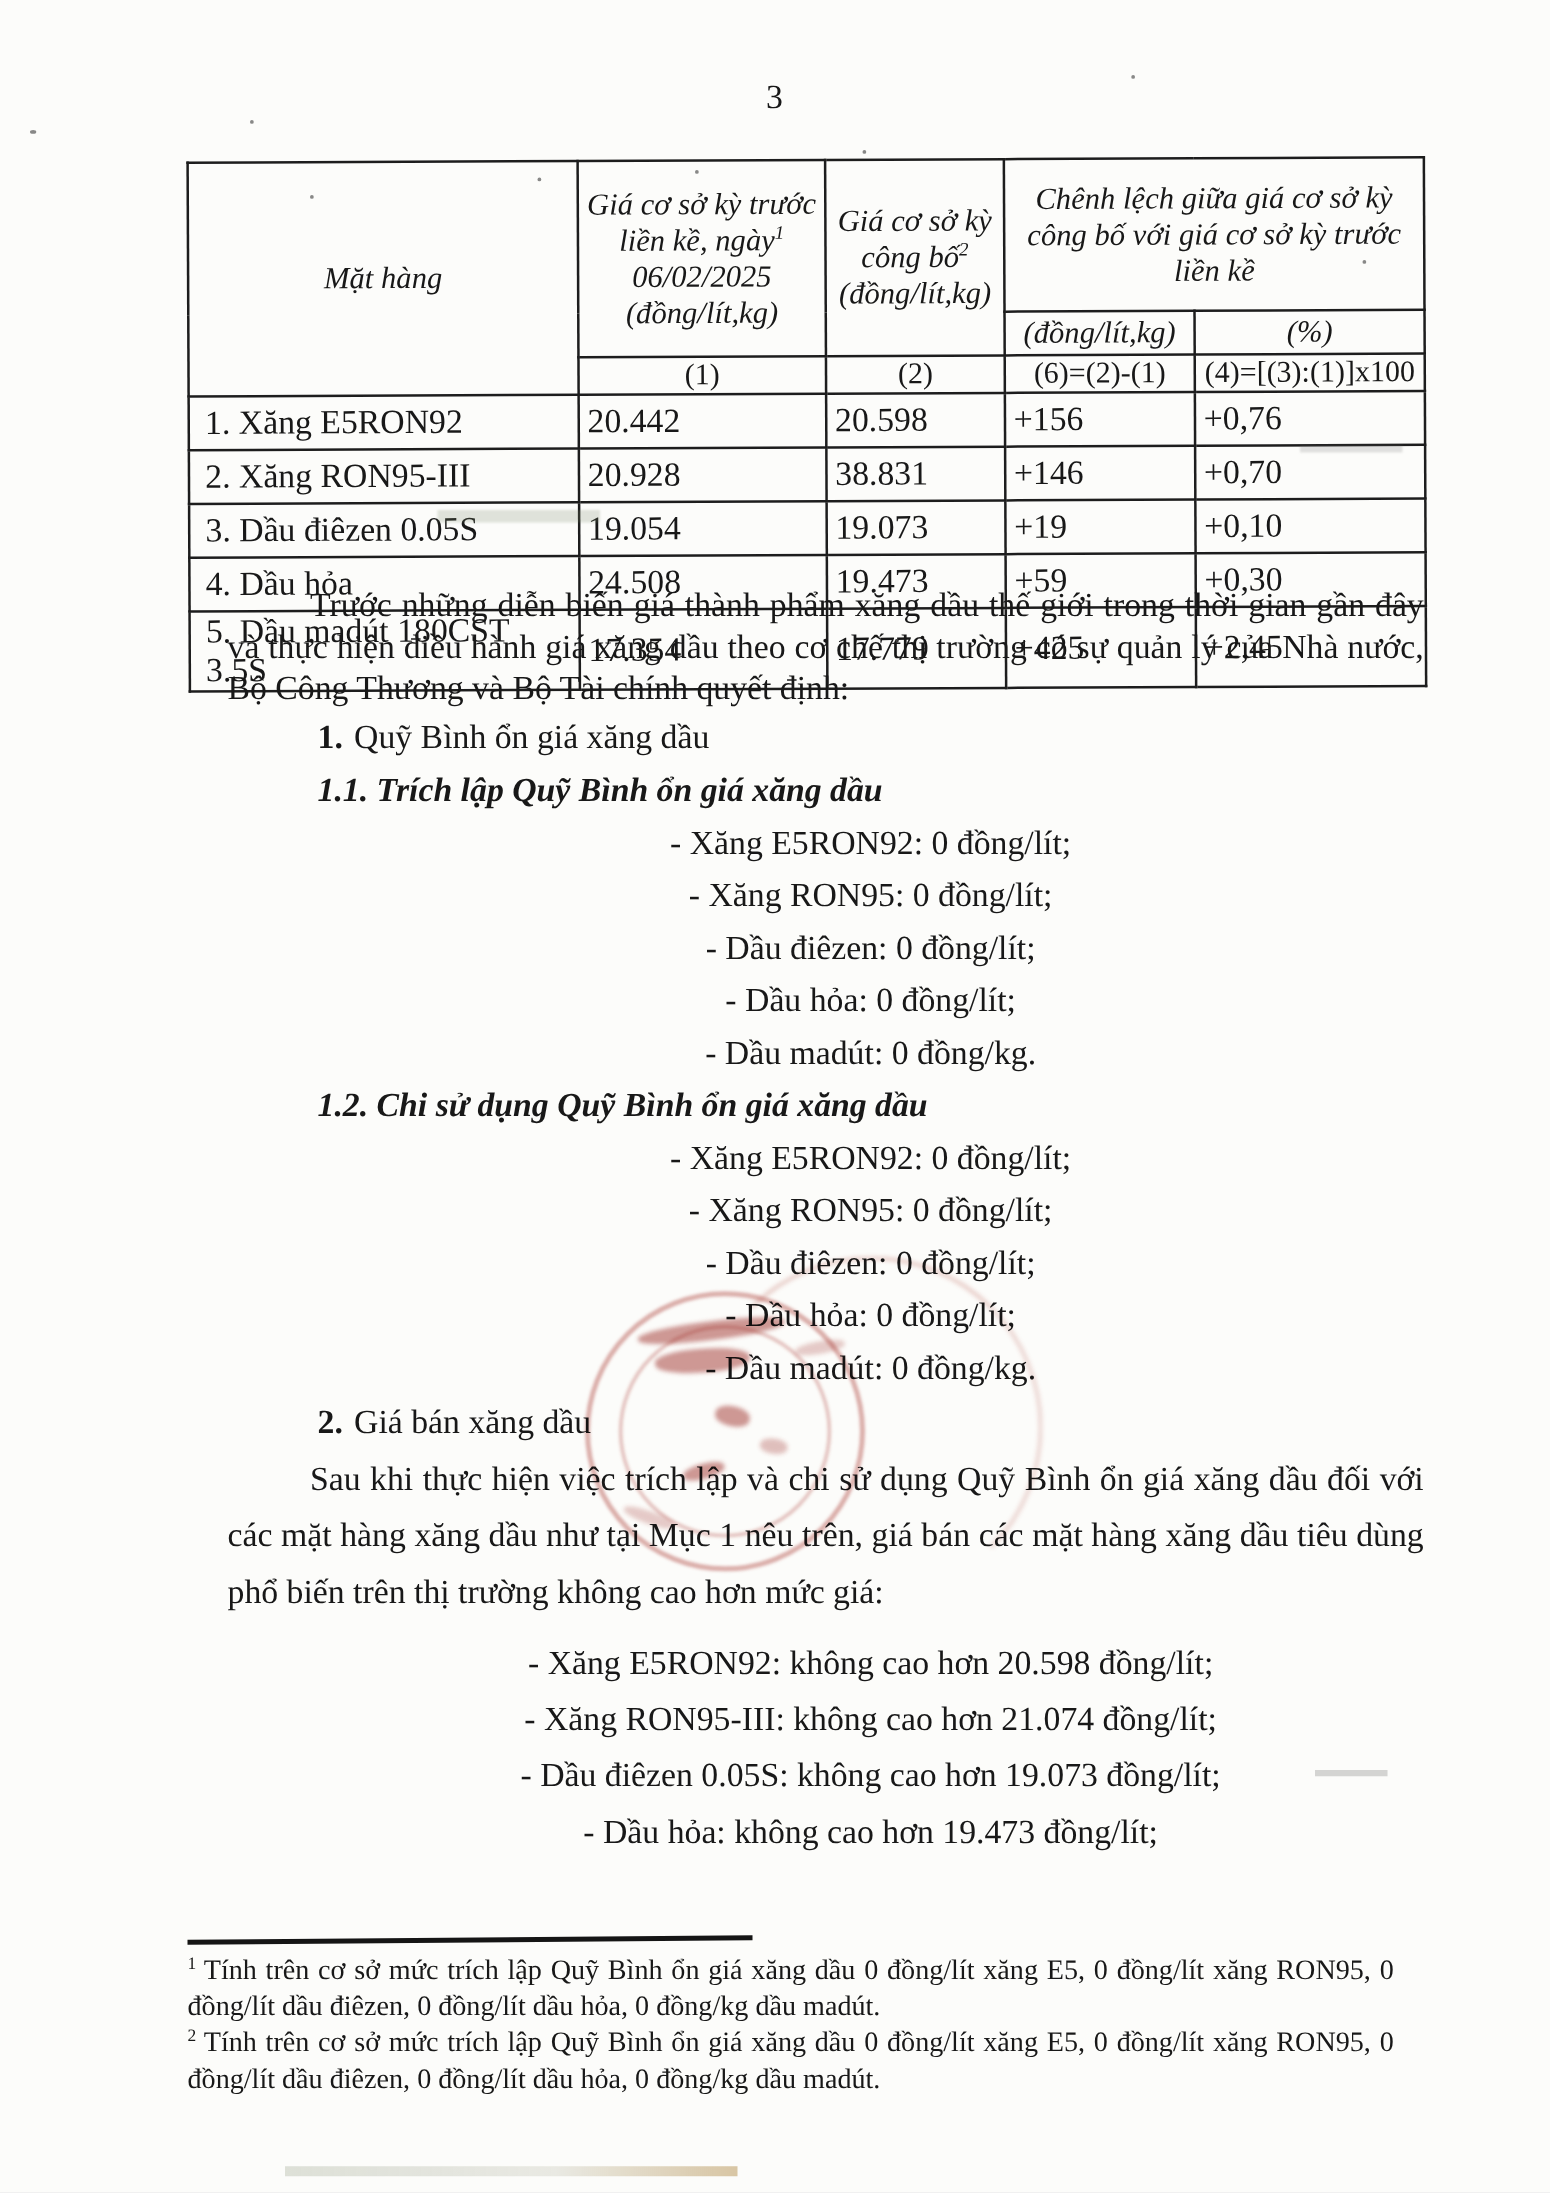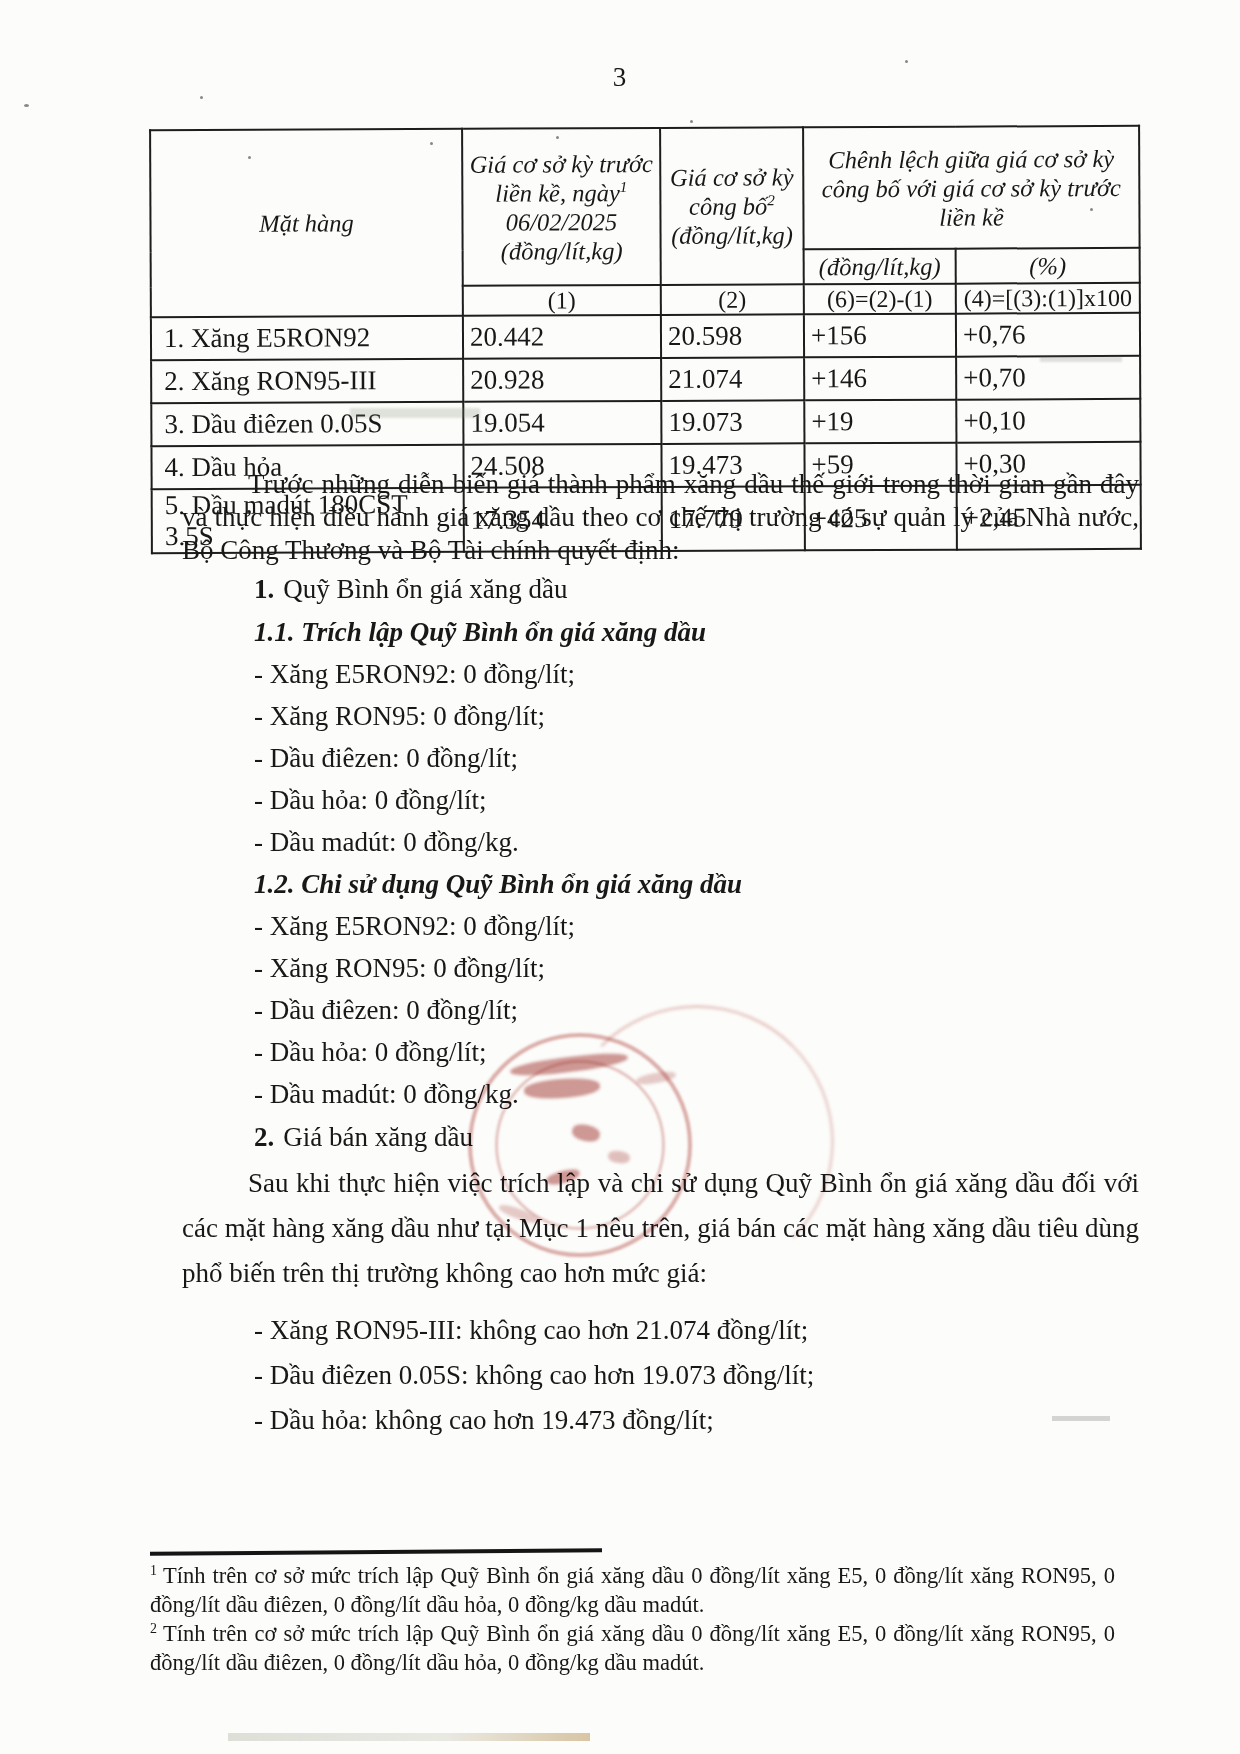--- a/index.html
+++ b/index.html
@@ -28,21 +28,21 @@
   .cell-name{text-align:left;padding-left:12px !important;}
   .cell-num{text-align:left;}
   .sup{font-size:0.62em;vertical-align:super;line-height:0;}
   
   .body-text{position:absolute;left:150px;top:468px;width:957px;font-size:27px;margin-left:32px;}
   .para{margin:0;text-align:justify;text-indent:66px;line-height:33px;}
   .para.second{margin-top:2px;line-height:45px;}
   .sec-heading{height:44px;line-height:44px;padding-left:72px;}
   .sec-heading .num{font-weight:bold;margin-right:9px;}
   .sub-heading{height:42px;line-height:42px;padding-left:72px;font-style:italic;font-weight:bold;}
-  .fuel-list{margin:0;padding:0;list-style:none;}
+  .fuel-list{margin:0;padding:0;list-style:none;text-align:center;}
   .fuel-list li{height:42px;line-height:42px;padding-left:72px;}
   .fuel-list.max-prices{margin-top:12px;}
   .fuel-list.max-prices li{height:45px;line-height:45px;}
   
   .footnotes{position:absolute;left:150px;top:1550px;width:965px;font-size:22.5px;line-height:29px;}
   .footnote-rule{width:452px;height:4px;background:#151515;margin:0 0 7px 0;transform:rotate(-0.45deg);}
   .footnote{margin:0;text-align:justify;}
   .footnote .sup{margin-right:6px;}
   
   .stamp{position:absolute;left:468px;top:1033px;width:224px;height:224px;
@@ -128,21 +128,21 @@
       <tr class="data-row">
         <td class="cell-name">1. Xăng E5RON92</td>
         <td class="cell-num">20.442</td>
         <td class="cell-num">20.598</td>
         <td class="cell-num">+156</td>
         <td class="cell-num">+0,76</td>
       </tr>
       <tr class="data-row">
         <td class="cell-name">2. Xăng RON95-III</td>
         <td class="cell-num">20.928</td>
-        <td class="cell-num">21.074</td>
+        <td class="cell-num">38.831</td>
         <td class="cell-num">+146</td>
         <td class="cell-num">+0,70</td>
       </tr>
       <tr class="data-row">
         <td class="cell-name">3. Dầu điêzen 0.05S</td>
         <td class="cell-num">19.054</td>
         <td class="cell-num">19.073</td>
         <td class="cell-num">+19</td>
         <td class="cell-num">+0,10</td>
       </tr>
@@ -190,20 +190,21 @@
       <li>- Dầu madút: 0 đồng/kg.</li>
     </ul>
 
     <div class="sec-heading">
       <span class="num">2.</span><span>Giá bán xăng dầu</span>
     </div>
 
     <p class="para second">Sau khi thực hiện việc trích lập và chi sử dụng Quỹ Bình ổn giá xăng dầu đối với các mặt hàng xăng dầu như tại Mục 1 nêu trên, giá bán các mặt hàng xăng dầu tiêu dùng phổ biến trên thị trường không cao hơn mức giá:</p>
 
     <ul class="fuel-list max-prices">
+      <li>- Xăng E5RON92: không cao hơn 20.598 đồng/lít;</li>
       <li>- Xăng RON95-III: không cao hơn 21.074 đồng/lít;</li>
       <li>- Dầu điêzen 0.05S: không cao hơn 19.073 đồng/lít;</li>
       <li>- Dầu hỏa: không cao hơn 19.473 đồng/lít;</li>
     </ul>
   </div>
 
   <div class="footnotes">
     <div class="footnote-rule"></div>
     <p class="footnote">
       <span class="sup">1</span><span>Tính trên cơ sở mức trích lập Quỹ Bình ổn giá xăng dầu 0 đồng/lít xăng E5, 0 đồng/lít xăng RON95, 0 đồng/lít dầu điêzen, 0 đồng/lít dầu hỏa, 0 đồng/kg dầu madút.</span>

